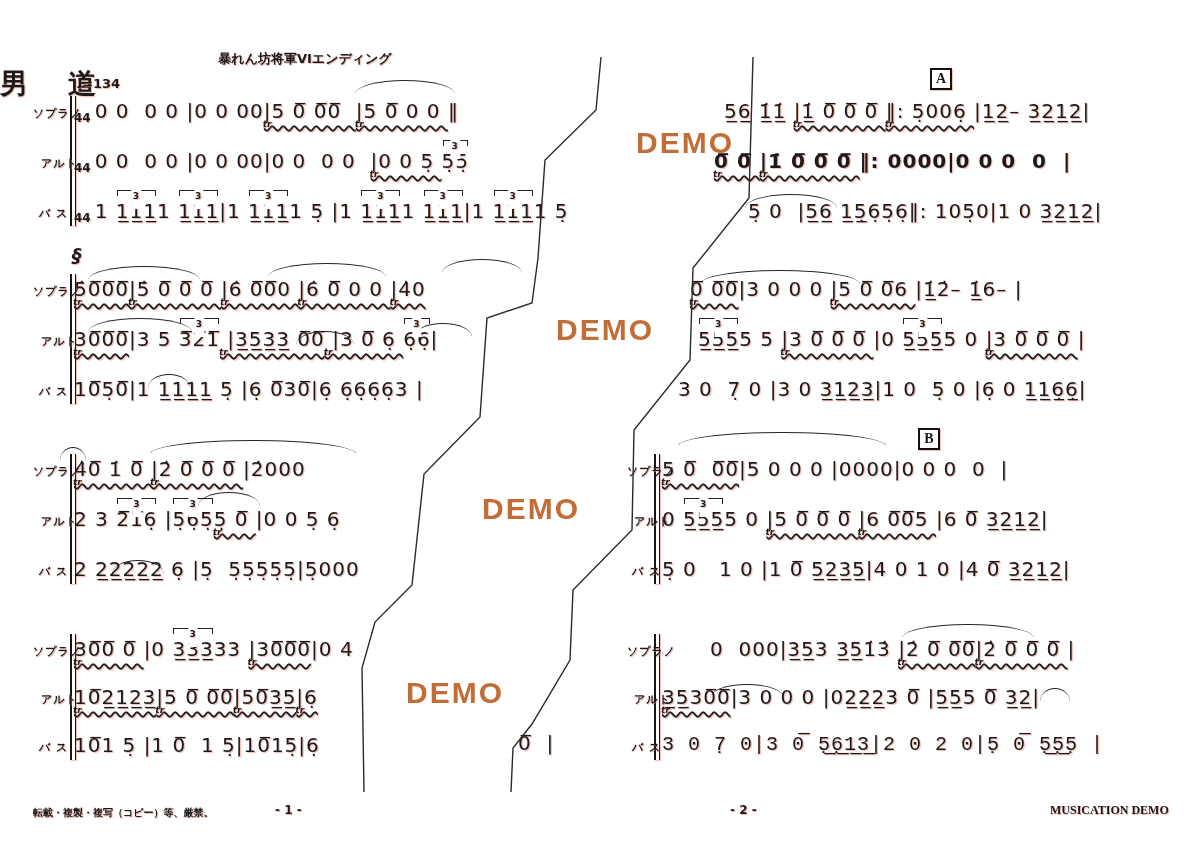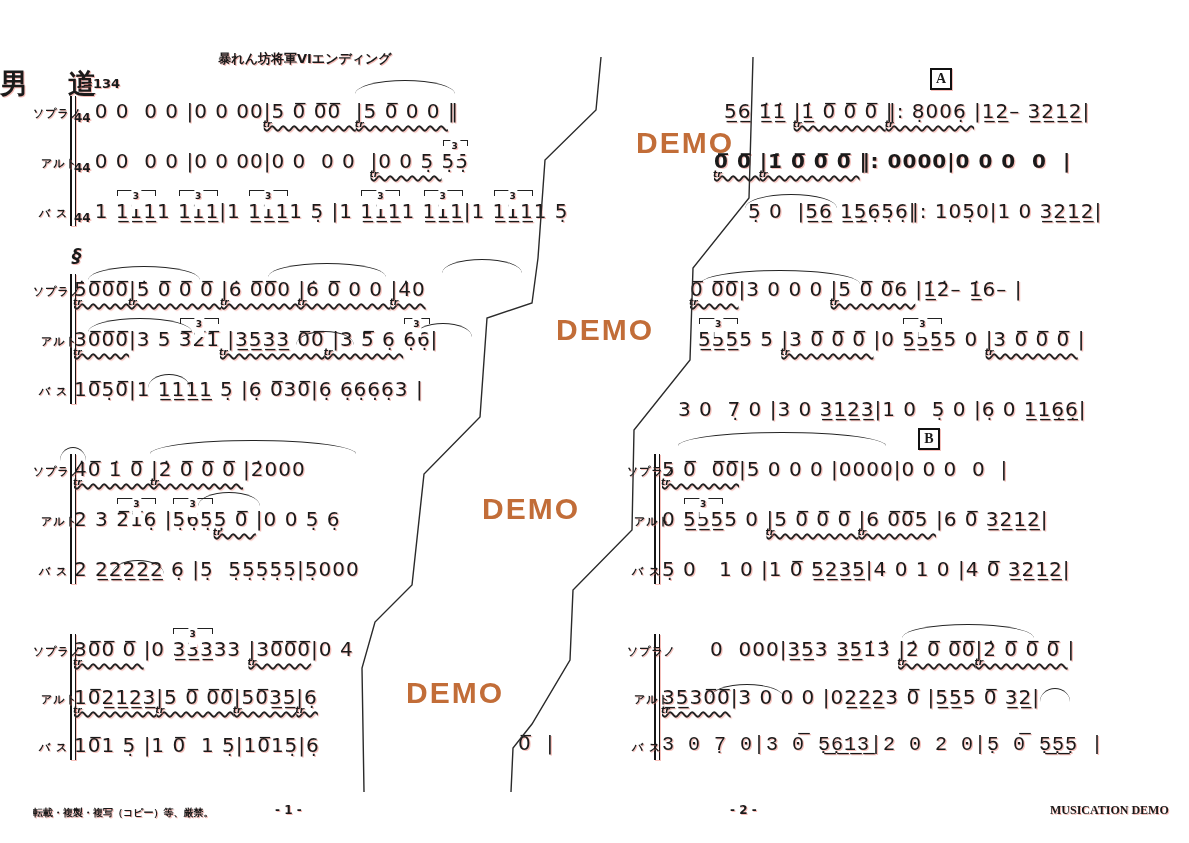--- a/index.html
+++ b/index.html
@@ -54,43 +54,43 @@
     <div class="abs plabel" style="left: 33px; top: 106px;">ソプラノ</div>
     <div class="abs mline" style="left: 74px; top: 98px;"><span class="ts"><i style="font-style:normal">4</i><i style="font-style:normal">4</i></span><span>0 0  0 0 </span><span>|0 0 00</span><span class="w">|5 0̅ 0̅0̅  </span><span class="w">|5 0̅ 0 0 </span><span>‖</span></div>
     <div class="abs plabel" style="left: 41px; top: 156px;">アルト</div>
     <div class="abs mline" style="left: 74px; top: 148px;"><span class="ts"><i style="font-style:normal">4</i><i style="font-style:normal">4</i></span><span>0 0  0 0 </span><span>|0 0 00</span><span>|0 0  0 0  </span><span class="w">|0 0 5̣ </span><span class="tri">5̣5̣</span></div>
     <div class="abs plabel" style="left: 39px; top: 206px;">バ ス</div>
     <div class="abs mline" style="left: 74px; top: 198px;"><span class="ts"><i style="font-style:normal">4</i><i style="font-style:normal">4</i></span><span>1 </span><span class="tri">1̲1̲1̲</span><span>1 </span><span class="tri">1̲1̲1̲</span><span>|1 </span><span class="tri">1̲1̲1̲</span><span>1 5̣ </span><span>|1 </span><span class="tri">1̲1̲1̲</span><span>1 </span><span class="tri">1̲1̲1̲</span><span>|1 </span><span class="tri">1̲1̲1̲</span><span>1 5̣</span></div>
     <div class="abs sysbracket" style="left: 70px; top: 274px; height: 130px;"></div>
     <div class="abs plabel" style="left: 33px; top: 284px;">ソプラノ</div>
     <div class="abs mline" style="left: 74px; top: 276px; text-align: center;"><span class="w">5̇0̅0̅0̅</span><span class="w">|5̇ 0̅ 0̅ 0̅ </span><span class="w">|6̇ 0̅0̅0 </span><span class="w">|6̇ 0̅ 0 0 </span><span class="w">|4̇0</span></div>
     <div class="abs plabel" style="left: 41px; top: 334px;">アルト</div>
-    <div class="abs mline" style="left: 74px; top: 326px;"><span class="w">30̅0̅0̅</span><span>|3 5 </span><span class="tri">3̅2̅1̅</span><span class="w"> |3̲5̲3̲3̲ 0̅0̅</span><span class="w"> |3 5̅ 6̣ </span><span class="tri">6̣6̣</span><span>|</span></div>
+    <div class="abs mline" style="left: 74px; top: 326px;"><span class="w">30̅0̅0̅</span><span>|3 5 </span><span class="tri">3̅2̅1̅</span><span class="w"> |3̲5̲3̲3̲ 0̅0̅</span><span class="w"> |3 0̅ 6̣ </span><span class="tri">6̣6̣</span><span>|</span></div>
     <div class="abs plabel" style="left: 39px; top: 384px;">バ ス</div>
     <div class="abs mline" style="left: 74px; top: 376px;"><span>10̅5̣0̅</span><span>|1 1̲1̲1̲1̲ 5̣ </span><span>|6̣ 0̅30̅</span><span>|6̣ 6̣6̣6̣6̣3 </span><span>|</span></div>
     <div class="abs sysbracket" style="left: 70px; top: 454px; height: 130px;"></div>
     <div class="abs plabel" style="left: 33px; top: 464px;">ソプラノ</div>
     <div class="abs mline" style="left: 74px; top: 456px;"><span class="w">4̇0̅ 1̇ 0̅ </span><span class="w">|2̇ 0̅ 0̅ 0̅ </span><span>|2̇000</span></div>
     <div class="abs plabel" style="left: 41px; top: 514px;">アルト</div>
     <div class="abs mline" style="left: 74px; top: 506px;"><span>2 3 </span><span class="tri">2̅1̅6̣</span><span> |</span><span class="tri">5̣6̣5̣</span><span class="w">5̣ 0̅ </span><span>|0 0 5̣ 6̣</span></div>
     <div class="abs plabel" style="left: 39px; top: 564px;">バ ス</div>
     <div class="abs mline" style="left: 74px; top: 556px;"><span>2 2̲2̲2̲2̲2̲ 6̣ </span><span>|5̣  5̣5̣5̣5̣5̣</span><span>|5̣000</span></div>
     <div class="abs sysbracket" style="left: 70px; top: 634px; height: 126px;"></div>
     <div class="abs plabel" style="left: 33px; top: 644px;">ソプラノ</div>
     <div class="abs mline" style="left: 74px; top: 636px;"><span class="w">30̅0̅ 0̅ </span><span>|0 </span><span class="tri">3̲3̲3̲</span><span>33 </span><span class="w">|30̅0̅0̅</span><span>|0 4</span></div>
     <div class="abs plabel" style="left: 41px; top: 692px;">アルト</div>
     <div class="abs mline" style="left: 74px; top: 684px;"><span class="w">10̅2̲1̲2̲3̲</span><span class="w">|5 0̅ 0̅0̅</span><span class="w">|50̅3̲5̲</span><span class="w">|6̣</span></div>
     <div class="abs plabel" style="left: 39px; top: 740px;">バ ス</div>
     <div class="abs mline" style="left: 74px; top: 732px;"><span>10̅1 5̣ </span><span>|1 0̅  1 5̣</span><span>|10̅15̣</span><span>|6̣</span></div>
-    <div class="abs mline" style="left: 724px; top: 98px;"><span>5̲6̲ 1̲̇1̲̇ </span><span class="w">|1̲̇ 0̅ 0̅ 0̅ </span><span class="w">‖: 8̣006̣ </span><span>|1̲2̲– 3̲2̲1̲2̲</span><span>|</span></div>
+    <div class="abs mline" style="left: 724px; top: 98px;"><span>5̲6̲ 1̲̇1̲̇ </span><span class="w">|1̲̇ 0̅ 0̅ 0̅ </span><span class="w">‖: 5̣006̣ </span><span>|1̲2̲– 3̲2̲1̲2̲</span><span>|</span></div>
     <div class="abs mline" style="left: 714px; top: 148px; font-weight: bold;"><span class="w">0̅ 0̅ </span><span class="w">|1̇ 0̅ 0̅ 0̅ </span><span>‖: 0000</span><span>|0 0 0  0  </span><span>|</span></div>
     <div class="abs mline" style="left: 734px; top: 198px; margin-left: 14px;"><span>5̣ 0  </span><span>|5̲6̲ 1̲5̣̲6̣5̣6̣</span><span>‖: 105̣0</span><span>|1 0 3̲2̲1̲2̲</span><span>|</span></div>
     <div class="abs mline" style="left: 690px; top: 276px;"><span class="w">0̅ 0̅0̅</span><span>|3 0 0 0 </span><span class="w">|5 0̅ 0̅6 </span><span>|1̲̇2̇– 1̲̇6– </span><span>|</span></div>
     <div class="abs mline" style="left: 698px; top: 326px;"><span class="tri">5̲5̲5̲</span><span>5 5 </span><span class="w">|3 0̅ 0̅ 0̅ </span><span>|0 </span><span class="tri">5̲5̲5̲</span><span>5 0 </span><span class="w">|3 0̅ 0̅ 0̅ </span><span>|</span></div>
-    <div class="abs mline" style="left: 678px; top: 376px; margin-top: 20px;"><span>3 0  7̣ 0 </span><span>|3 0 3̲1̲2̲3̲</span><span>|1 0  5̣ 0 </span><span>|6̣ 0 1̲1̲6̣̲6̣̲</span><span>|</span></div>
+    <div class="abs mline" style="left: 678px; top: 376px;"><span>3 0  7̣ 0 </span><span>|3 0 3̲1̲2̲3̲</span><span>|1 0  5̣ 0 </span><span>|6̣ 0 1̲1̲6̣̲6̣̲</span><span>|</span></div>
     <div class="abs sysbracket" style="left: 654px; top: 454px; height: 130px;"></div>
     <div class="abs plabel" style="left: 627px; top: 464px;">ソプラノ</div>
     <div class="abs mline" style="left: 662px; top: 456px;"><span class="w">5 0̅  0̅0̅</span><span>|5 0 0 0 </span><span>|0000</span><span>|0 0 0  0  </span><span>|</span></div>
     <div class="abs plabel" style="left: 634px; top: 514px;">アルト</div>
     <div class="abs mline" style="left: 662px; top: 506px;"><span>0 </span><span class="tri">5̲5̲5̲</span><span>5 0 </span><span class="w">|5 0̅ 0̅ 0̅ </span><span class="w">|6 0̅0̅5 </span><span>|6 0̅ 3̲2̲1̲2̲</span><span>|</span></div>
     <div class="abs plabel" style="left: 632px; top: 564px;">バ ス</div>
     <div class="abs mline" style="left: 662px; top: 556px;"><span>5̣ 0   1 0 </span><span>|1 0̅ 5̲2̲3̲5̲</span><span>|4 0 1 0 </span><span>|4 0̅ 3̲2̲1̲2̲</span><span>|</span></div>
     <div class="abs sysbracket" style="left: 654px; top: 634px; height: 126px;"></div>
     <div class="abs plabel" style="left: 627px; top: 644px;">ソプラノ</div>
     <div class="abs mline" style="left: 662px; top: 636px; margin-left: 48px;"><span>0  000</span><span>|3̲5̲3 3̲5̲1̇3̇ </span><span class="w">|2̇ 0̅ 0̅0̅</span><span class="w">|2̇ 0̅ 0̅ 0̅ </span><span>|</span></div>

